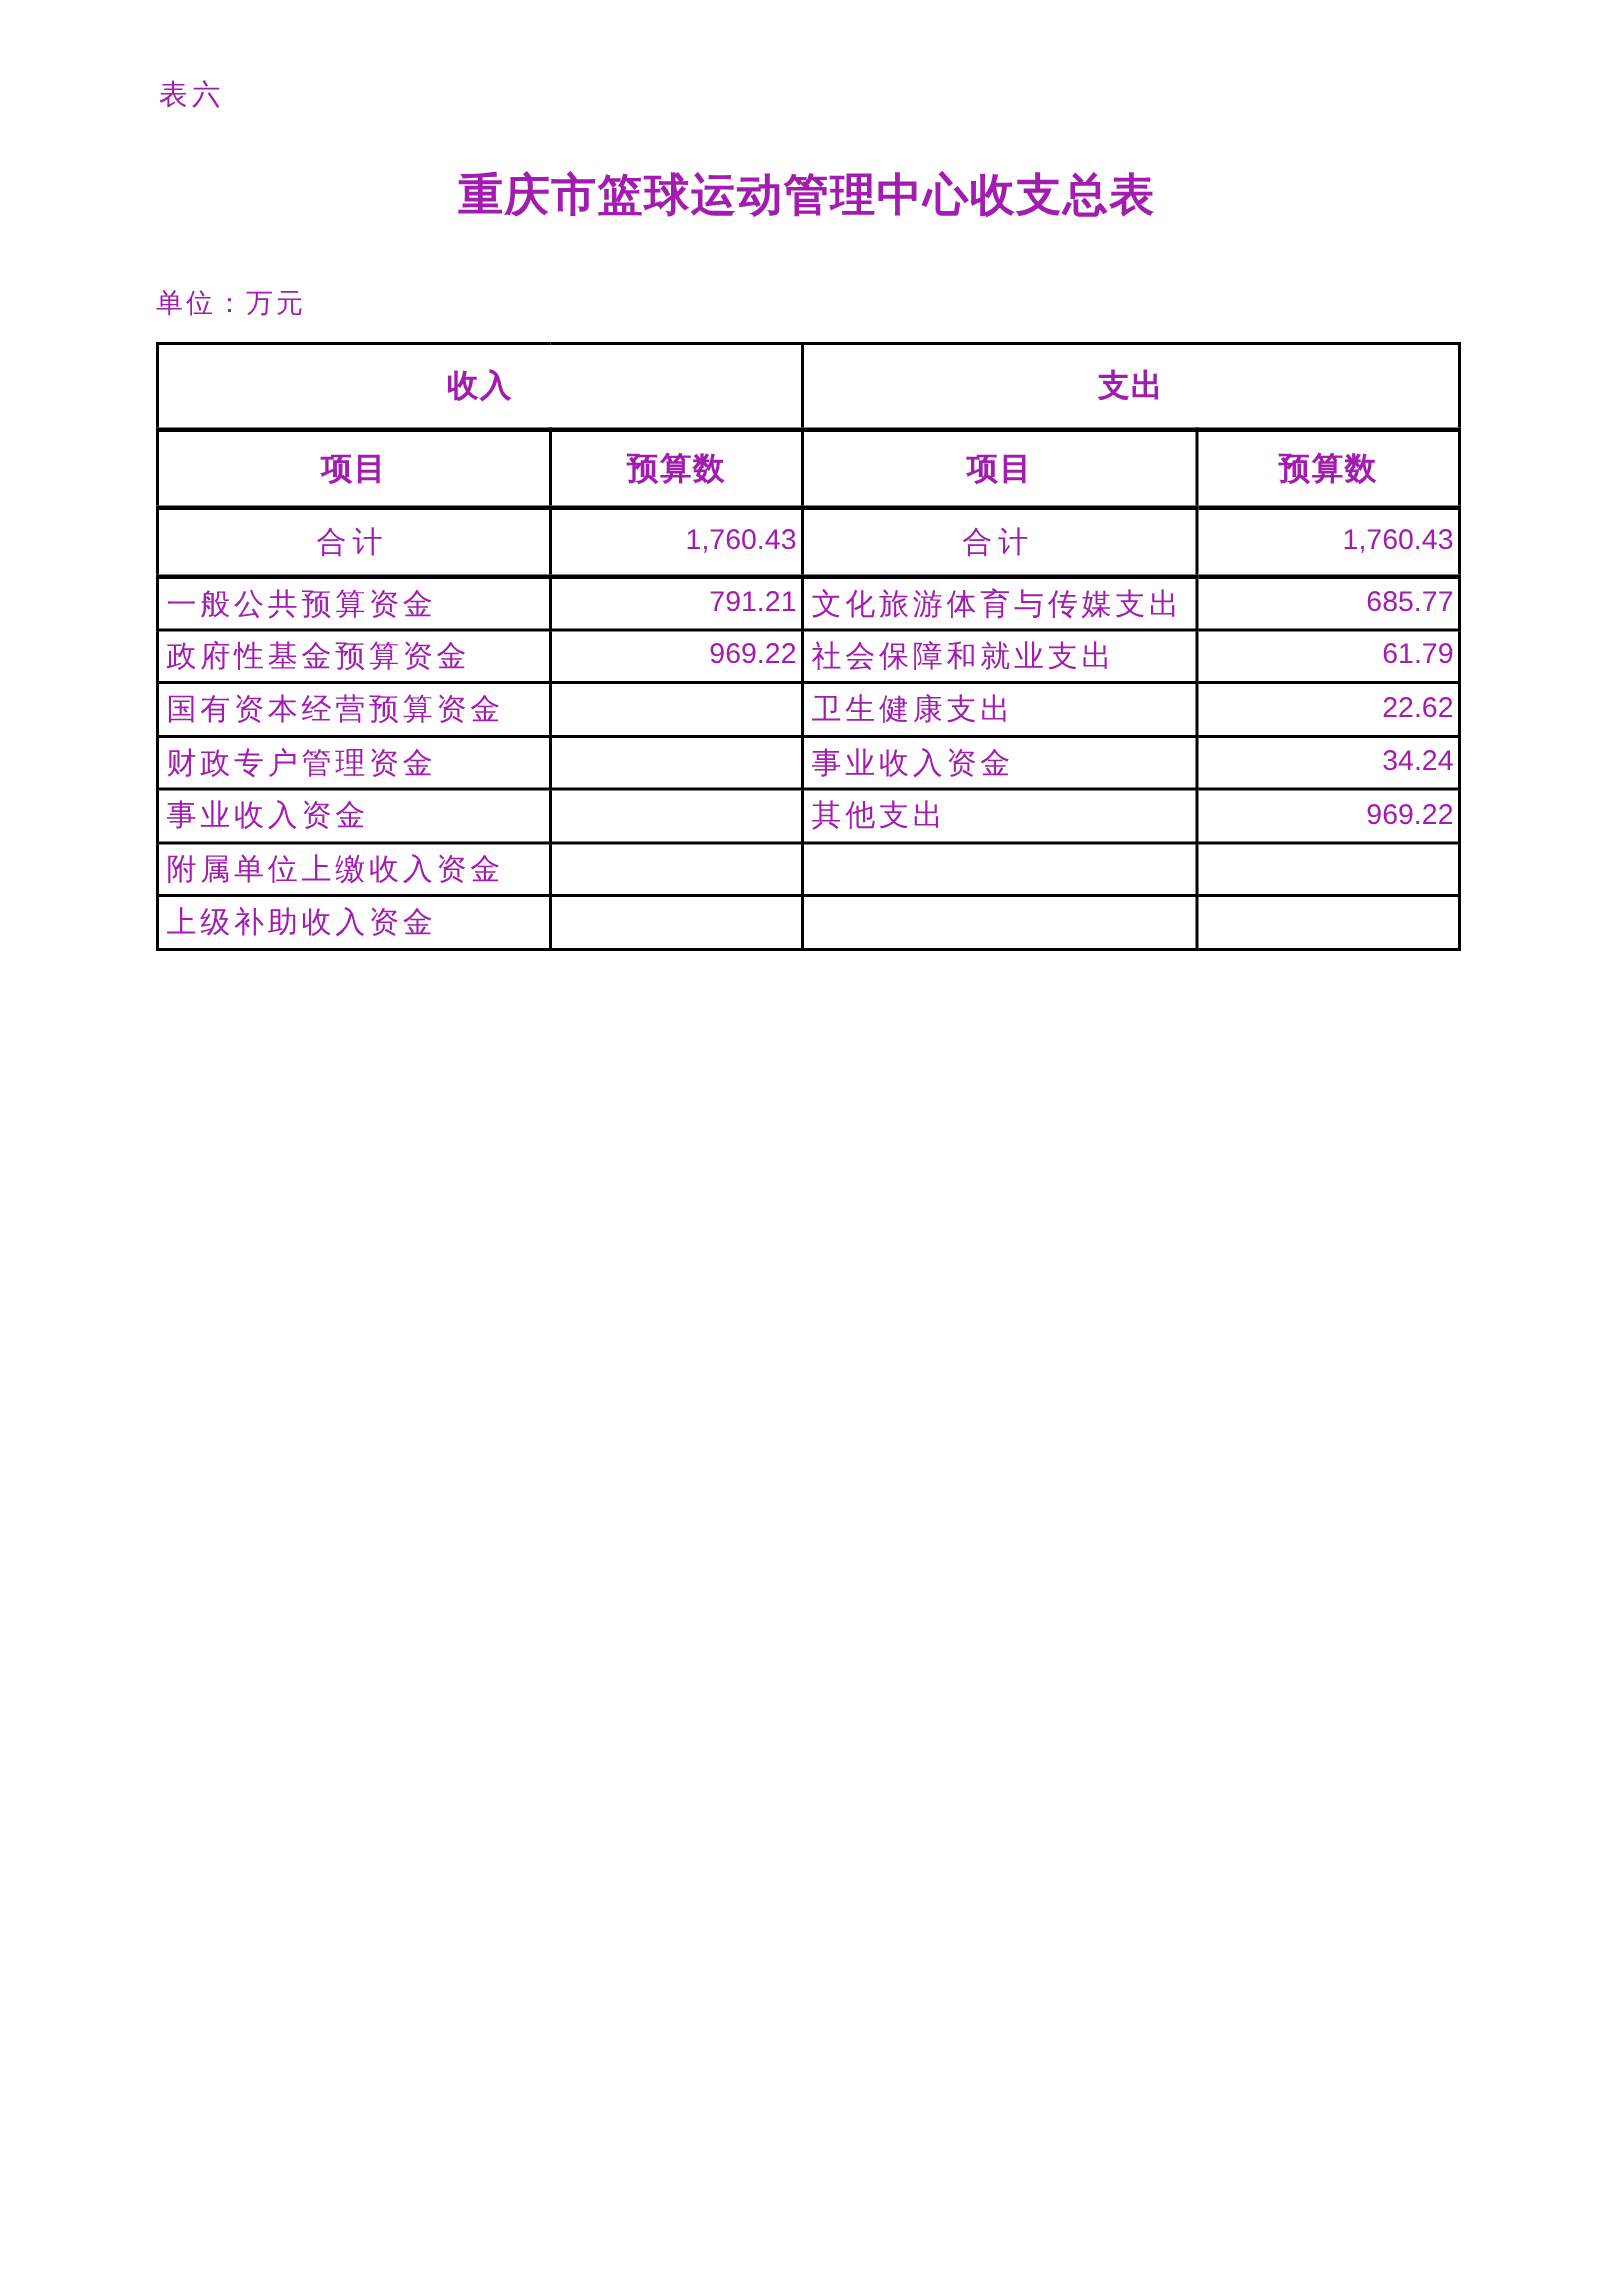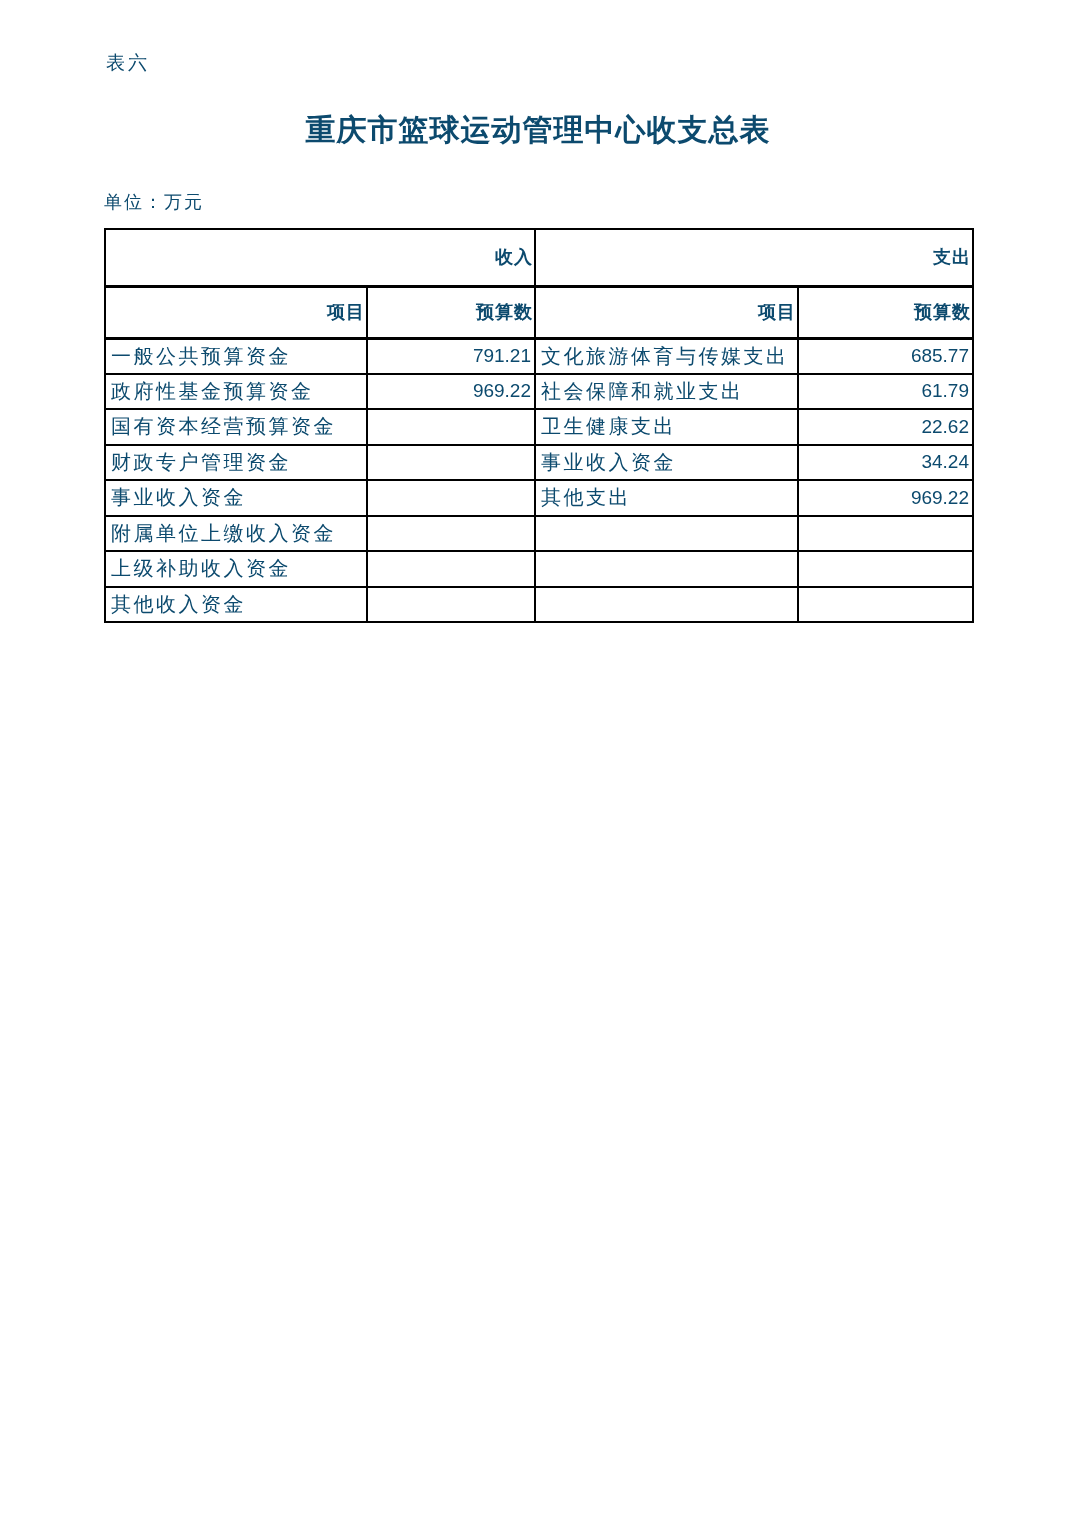--- a/index.html
+++ b/index.html
@@ -5,21 +5,21 @@
   html, body {
     margin: 0;
     padding: 0;
     background: #ffffff;
   }
   .page {
     position: relative;
     width: 1074px;
     height: 1520px;
     background: #ffffff;
-    color: #0c4a6e;
+    color: #a21caf;
     font-family: "Liberation Serif", serif;
     overflow: hidden;
   }
   .table-label {
     position: absolute;
     left: 106px;
     top: 50px;
     font-size: 19px;
     letter-spacing: 3px;
     font-family: "Liberation Serif", serif;
@@ -64,23 +64,23 @@
   tr.section-header-row { height: 57px; }
   tr.section-header-row th { border-bottom-width: 3px; }
   tr.col-header-row { height: 52px; }
   tr.col-header-row th { border-bottom-width: 3px; }
   tr.total-row { height: 46px; }
   tr.total-row td { border-bottom-width: 3px; }
   tr.data-row { height: 35.5px; }
 
   table.budget th {
     font-family: "Liberation Sans", sans-serif;
-    font-size: 18px;
+    font-size: 21px;
     font-weight: bold;
-    text-align: right;
+    text-align: center;
     letter-spacing: 1px;
   }
   td.item-cell {
     font-family: "Liberation Serif", serif;
     font-size: 20px;
     text-align: left;
     padding: 0 2px 0 5px;
     letter-spacing: 2.5px;
   }
   td.num-cell {
@@ -120,20 +120,26 @@
         <th colspan="2">支出</th>
       </tr>
       <tr class="col-header-row">
         <th>项目</th>
         <th>预算数</th>
         <th>项目</th>
         <th>预算数</th>
       </tr>
     </thead>
     <tbody>
+      <tr class="total-row">
+        <td class="item-cell">合计</td>
+        <td class="num-cell">1,760.43</td>
+        <td class="item-cell">合计</td>
+        <td class="num-cell">1,760.43</td>
+      </tr>
       <tr class="data-row">
         <td class="item-cell">一般公共预算资金</td>
         <td class="num-cell">791.21</td>
         <td class="item-cell">文化旅游体育与传媒支出</td>
         <td class="num-cell">685.77</td>
       </tr>
       <tr class="data-row">
         <td class="item-cell">政府性基金预算资金</td>
         <td class="num-cell">969.22</td>
         <td class="item-cell">社会保障和就业支出</td>
@@ -162,22 +168,16 @@
         <td class="num-cell"></td>
         <td class="item-cell"></td>
         <td class="num-cell"></td>
       </tr>
       <tr class="data-row">
         <td class="item-cell">上级补助收入资金</td>
         <td class="num-cell"></td>
         <td class="item-cell"></td>
         <td class="num-cell"></td>
       </tr>
-      <tr class="data-row">
-        <td class="item-cell">其他收入资金</td>
-        <td class="num-cell"></td>
-        <td class="item-cell"></td>
-        <td class="num-cell"></td>
-      </tr>
     </tbody>
   </table>
 
 </div>
 
 </body></html>

